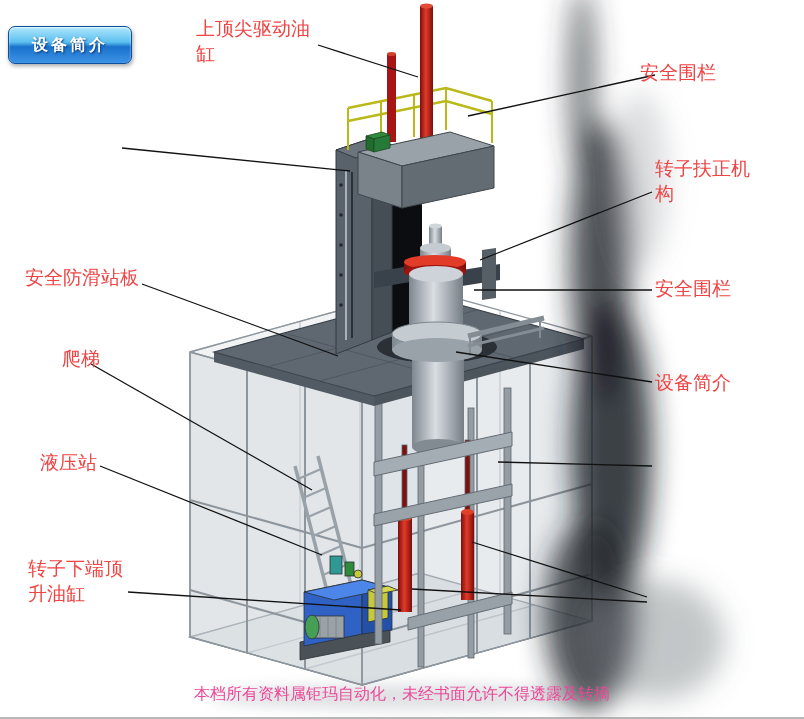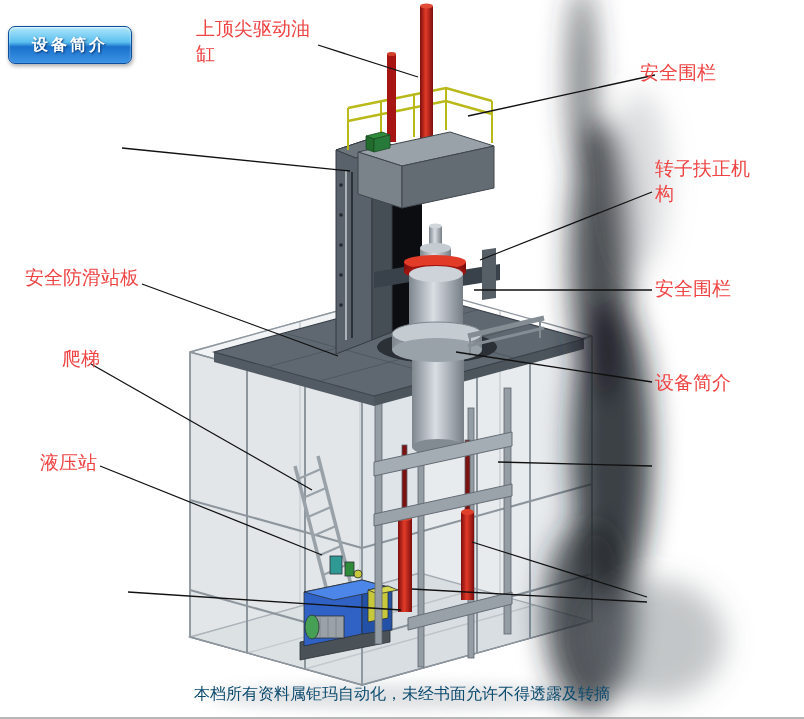--- a/index.html
+++ b/index.html
@@ -10,21 +10,21 @@
          font-weight:500;word-break:break-all;}
   .nowrap{white-space:nowrap;}
   .badge{position:absolute;left:8px;top:26px;width:122px;height:36px;z-index:3;
          border-radius:7px;border:1px solid #0c4f9e;
          background:linear-gradient(180deg,#aee6fb 0%,#5cc0f0 42%,#1a72cc 55%,#3c92e4 100%);
          box-shadow:1px 2px 4px rgba(0,0,0,.35), inset 0 1px 2px rgba(255,255,255,.75);
          color:#fff;font-size:16px;font-weight:700;letter-spacing:3px;
          display:flex;align-items:center;justify-content:center;
          text-shadow:1px 1px 2px rgba(0,40,100,.85);}
   .watermark{position:absolute;left:0;width:100%;top:684px;z-index:2;text-align:center;
-             font-size:16px;color:#0c4a6e;}
+             font-size:16px;color:#ec4899;}
   .bottom-edge{position:absolute;left:0;bottom:0;width:100%;height:2px;background:#999;
                opacity:.7;z-index:2;}
 </style>
 </head>
 <body>
 
 <div class="canvas">
 
 <svg class="diagram-svg" width="804" height="719" viewBox="0 0 804 719">
   <defs>
@@ -259,17 +259,18 @@
 <div class="badge">设备简介</div>
 
 <div class="label" style="left:196px;top:16px;width:118px">上顶尖驱动油缸</div>
 <div class="label nowrap" style="left:640px;top:60px">安全围栏</div>
 <div class="label nowrap" style="left:25px;top:265px">安全防滑站板</div>
 <div class="label" style="left:655px;top:156px;width:97px">转子扶正机构</div>
 <div class="label nowrap" style="left:655px;top:276px">安全围栏</div>
 <div class="label nowrap" style="left:62px;top:346px">爬梯</div>
 <div class="label nowrap" style="left:655px;top:370px">设备简介</div>
 <div class="label nowrap" style="left:40px;top:450px">液压站</div>
+<div class="label" style="left:28px;top:556px;width:97px">转子下端顶升油缸</div>
 
 <div class="watermark">本档所有资料属钜玛自动化，未经书面允许不得透露及转摘</div>
 <div class="bottom-edge"></div>
 
 </div>
 
 </body></html>

